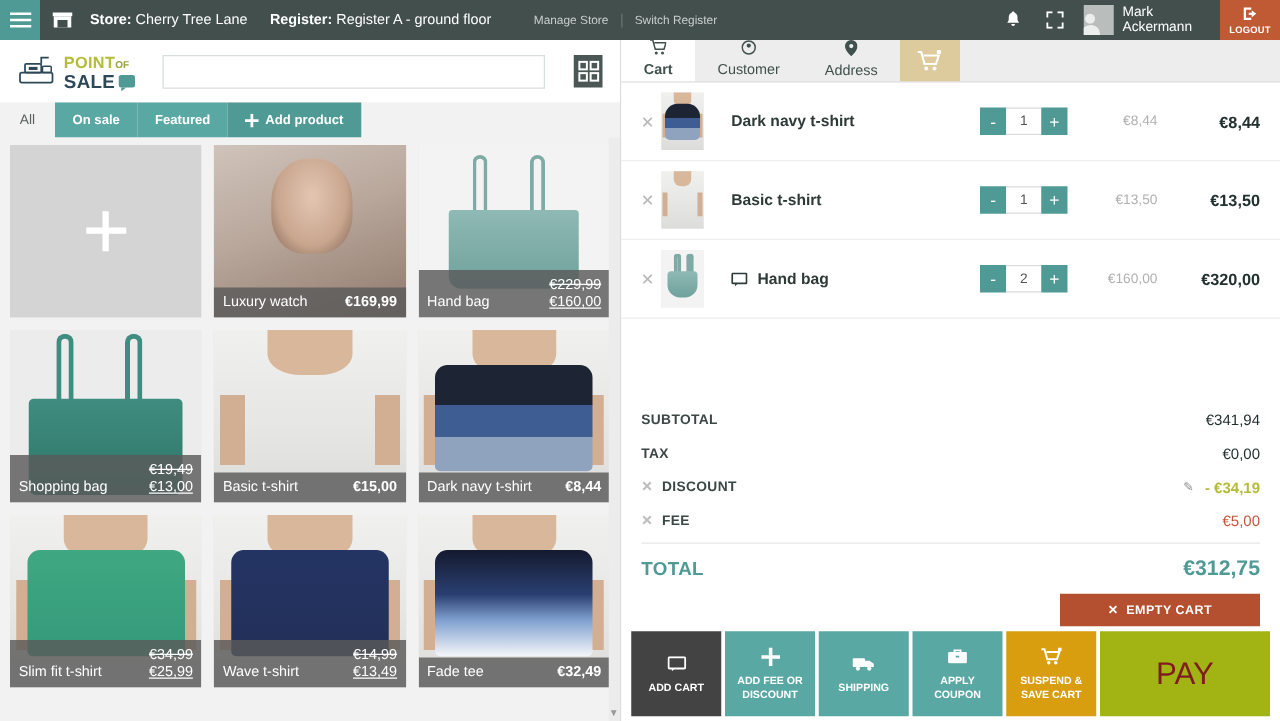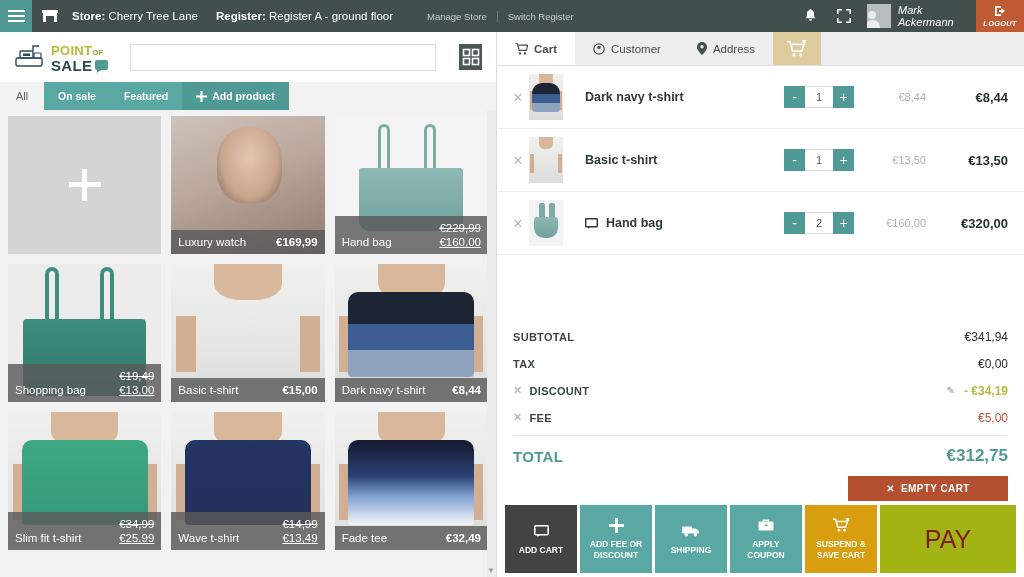--- a/index.html
+++ b/index.html
@@ -15,21 +15,21 @@
   .hamburger { width: 32px; height: 32px; background: #4f9a95; display: flex; flex-direction: column;
     justify-content: center; align-items: center; gap: 3px; cursor: pointer; }
   .hamburger span { display: block; width: 17px; height: 2px; background: #ffffff; }
   .store-icon-wrap { width: 36px; height: 32px; display: flex; align-items: center; justify-content: center; }
   .topbar-text { color: #ffffff; font-size: 11.5px; margin-left: 4px; white-space: nowrap; }
   .topbar-text b { font-weight: bold; }
   .topbar-gap { width: 14px; }
   .topbar-links { margin-left: 24px; display: flex; align-items: center; gap: 0; }
   .topbar-link { color: #c9cfcd; font-size: 9.5px; padding: 0 10px; cursor: pointer; white-space: nowrap; }
   .topbar-link + .topbar-link { border-left: 1px solid #6a7572; }
-  .topbar-right { margin-left: auto; display: flex; align-items: center; height: 32px; font-style: italic; }
+  .topbar-right { margin-left: auto; display: flex; align-items: center; height: 32px; }
   .tb-icon { width: 34px; height: 32px; display: flex; align-items: center; justify-content: center; cursor: pointer; }
   .avatar { width: 24px; height: 24px; background: #b9bdbb; margin-left: 6px; display:flex; align-items:flex-end; justify-content:center; overflow:hidden; }
   .avatar .head { width: 8px; height: 8px; border-radius: 50%; background: #eceeed; position: relative; top: -9px; }
   .avatar .body { width: 15px; height: 8px; border-radius: 7px 7px 0 0; background: #eceeed; position: relative; left: -11px; }
   .username { color: #ffffff; font-size: 11px; line-height: 12px; margin-left: 7px; width: 78px; }
   .logout { width: 48px; height: 32px; background: #bf5a35; color: #fff; display: flex;
     flex-direction: column; align-items: center; justify-content: center; gap: 2px; cursor: pointer; }
   .logout .lbl { font-size: 7.5px; font-weight: bold; letter-spacing: .2px; }
 
   
@@ -107,21 +107,21 @@
   .s-basic { background: linear-gradient(180deg,#a9bdb4 0%,#8fae a3 50%,#5f8b86 100%); }
   .s-navy  { background: linear-gradient(180deg,#1d2433 0%,#1d2433 38%,#3e5d92 38%,#3e5d92 68%,#8fa3bf 68%,#8fa3bf 100%); }
   .s-green { background: linear-gradient(180deg,#3fa882 0%,#35997a 100%); }
   .s-wave  { background: linear-gradient(180deg,#243463 0%,#223059 100%); }
   .s-fade  { background: linear-gradient(180deg,#141a2e 0%,#2a3f72 42%,#7fa0cf 66%,#f4f6fa 100%); }
 
   
   .cart-tabs { height: 34px; display: flex; align-items: stretch; background: #ededed; flex: 0 0 34px;
     border-bottom: 1px solid #e0e0e0; }
   .ctab { display: flex; align-items: center; gap: 6px; padding: 0 18px; font-size: 11.5px;
-    color: #40504d; cursor: pointer; }
+    color: #40504d; cursor: pointer; flex-direction: column; }
   .ctab.active { background: #ffffff; font-weight: bold; }
   .ctab-cart-icon { width: 48px; background: #ddca9d; display: flex; align-items: center;
     justify-content: center; cursor: pointer; position: relative; }
 
   
   .cart-items { flex: 1; overflow: hidden; min-height: 0; }
   .citem { height: 63px; display: flex; align-items: center; padding: 0 16px 0 10px;
     border-bottom: 1px solid #ededed; }
   .citem-x { width: 22px; text-align: center; color: #b8b8b8; font-size: 13px; cursor: pointer; }
   .citem-thumb { width: 34px; height: 46px; background: #eee; overflow: hidden; position: relative; flex: 0 0 34px; }

